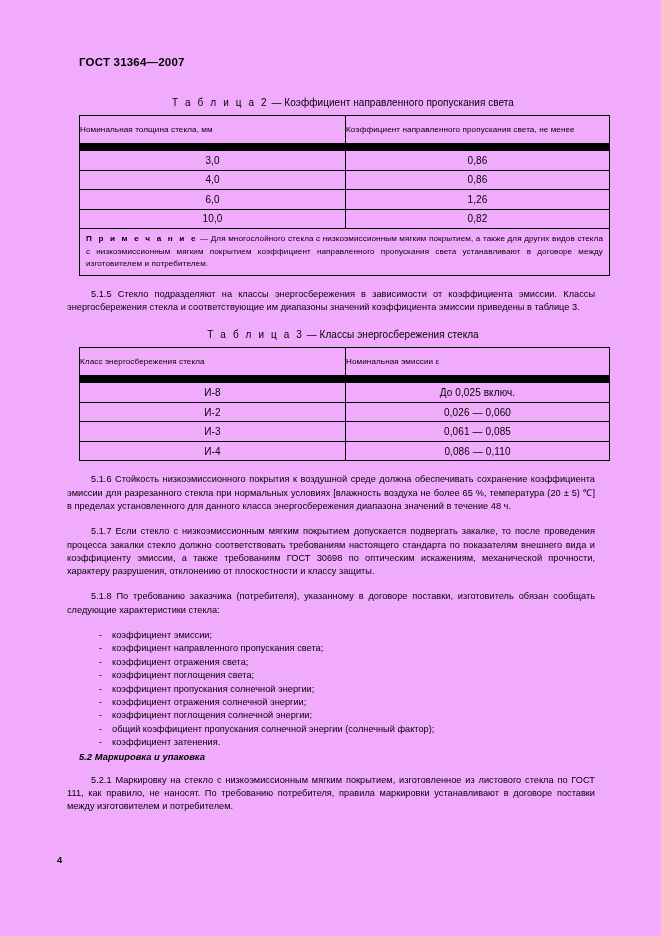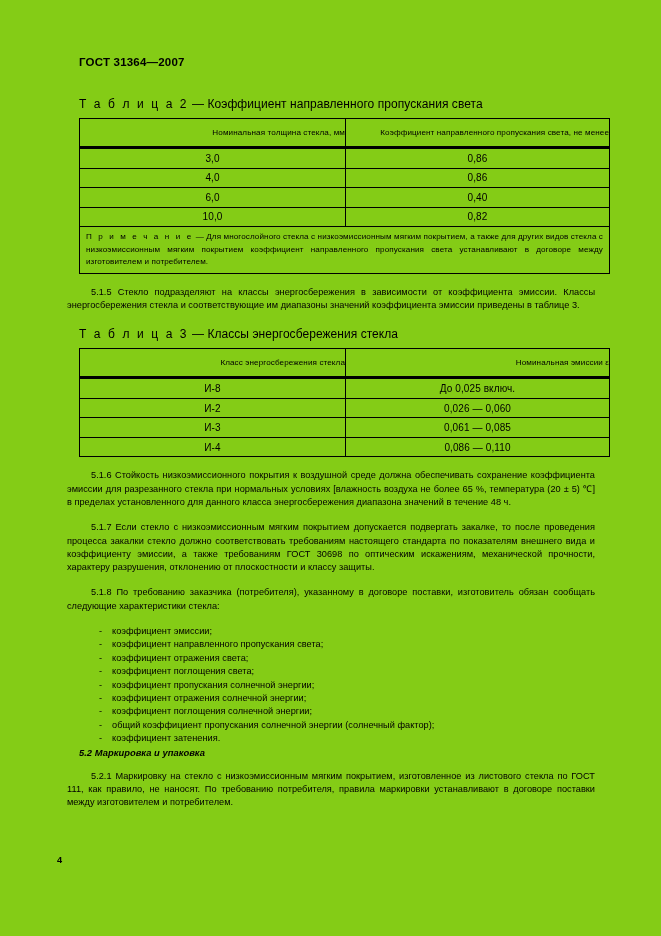--- a/index.html
+++ b/index.html
@@ -9,21 +9,21 @@
     background: #ffffff;
   }
   body {
     font-family: "Liberation Sans", sans-serif;
     color: #000000;
   }
   .page {
     position: relative;
     width: 661px;
     height: 936px;
-    background: #84cc16;
+    background: #f0abfc;
     overflow: hidden;
     box-sizing: border-box;
     padding-left: 36px;
   }
   .content {
     position: absolute;
     left: 55px;
     top: 56px;
     width: 552px;
   }
@@ -32,46 +32,47 @@
   .doc-header {
     font-size: 11.5px;
     font-weight: bold;
     letter-spacing: 0.2px;
     padding-left: 24px;
     margin-bottom: 29px;
   }
 
   
   .table-caption {
-    font-size: 12px;
+    font-size: 10px;
     letter-spacing: 0.05px;
     padding-left: 24px;
     margin-bottom: 7px;
     white-space: nowrap;
+    text-align: center;
   }
   .table-caption .sp {
     letter-spacing: 2.1px;
   }
 
   
   table.gost {
     border-collapse: collapse;
     width: 528px;
     margin-left: 24px;
     table-layout: fixed;
   }
   table.gost td, table.gost th {
     border: 1px solid #000000;
     font-weight: normal;
     padding: 0;
   }
   table.gost .thead td {
-    border-bottom: 3px solid #000000;
+    border-bottom: 8px solid #000000;
     font-size: 8.1px;
-    text-align: right;
+    text-align: left;
     height: 27px;
     vertical-align: middle;
     letter-spacing: 0.1px;
   }
   table.gost tbody td {
     font-size: 10px;
     text-align: center;
     height: 18.5px;
     vertical-align: middle;
     letter-spacing: 0.1px;
@@ -79,20 +80,21 @@
   table.gost td.note-cell {
     text-align: left;
     font-size: 8.1px;
     line-height: 12.6px;
     padding: 4px 6px 4px 6px;
     vertical-align: top;
     text-align: justify;
   }
   table.gost td.note-cell .note-lead {
     letter-spacing: 2.1px;
+    font-weight: bold;
   }
   .col-a { width: 265px; }
   .col-b { width: 263px; }
 
   
   p.para {
     font-size: 9.2px;
     line-height: 13.3px;
     margin: 12px;
     text-align: justify;
@@ -162,21 +164,21 @@
         <tr>
           <td>3,0</td>
           <td>0,86</td>
         </tr>
         <tr>
           <td>4,0</td>
           <td>0,86</td>
         </tr>
         <tr>
           <td>6,0</td>
-          <td>0,40</td>
+          <td>1,26</td>
         </tr>
         <tr>
           <td>10,0</td>
           <td>0,82</td>
         </tr>
         <tr>
           <td class="note-cell" colspan="2"><span class="note-lead">П р и м е ч а н и е</span><span> — Для многослойного стекла с низкоэмиссионным мягким покрытием, а также для других видов стекла с низкоэмиссионным мягким покрытием коэффициент направленного пропускания света устанавливают в договоре между изготовителем и потребителем.</span></td>
         </tr>
       </tbody>
     </table>

